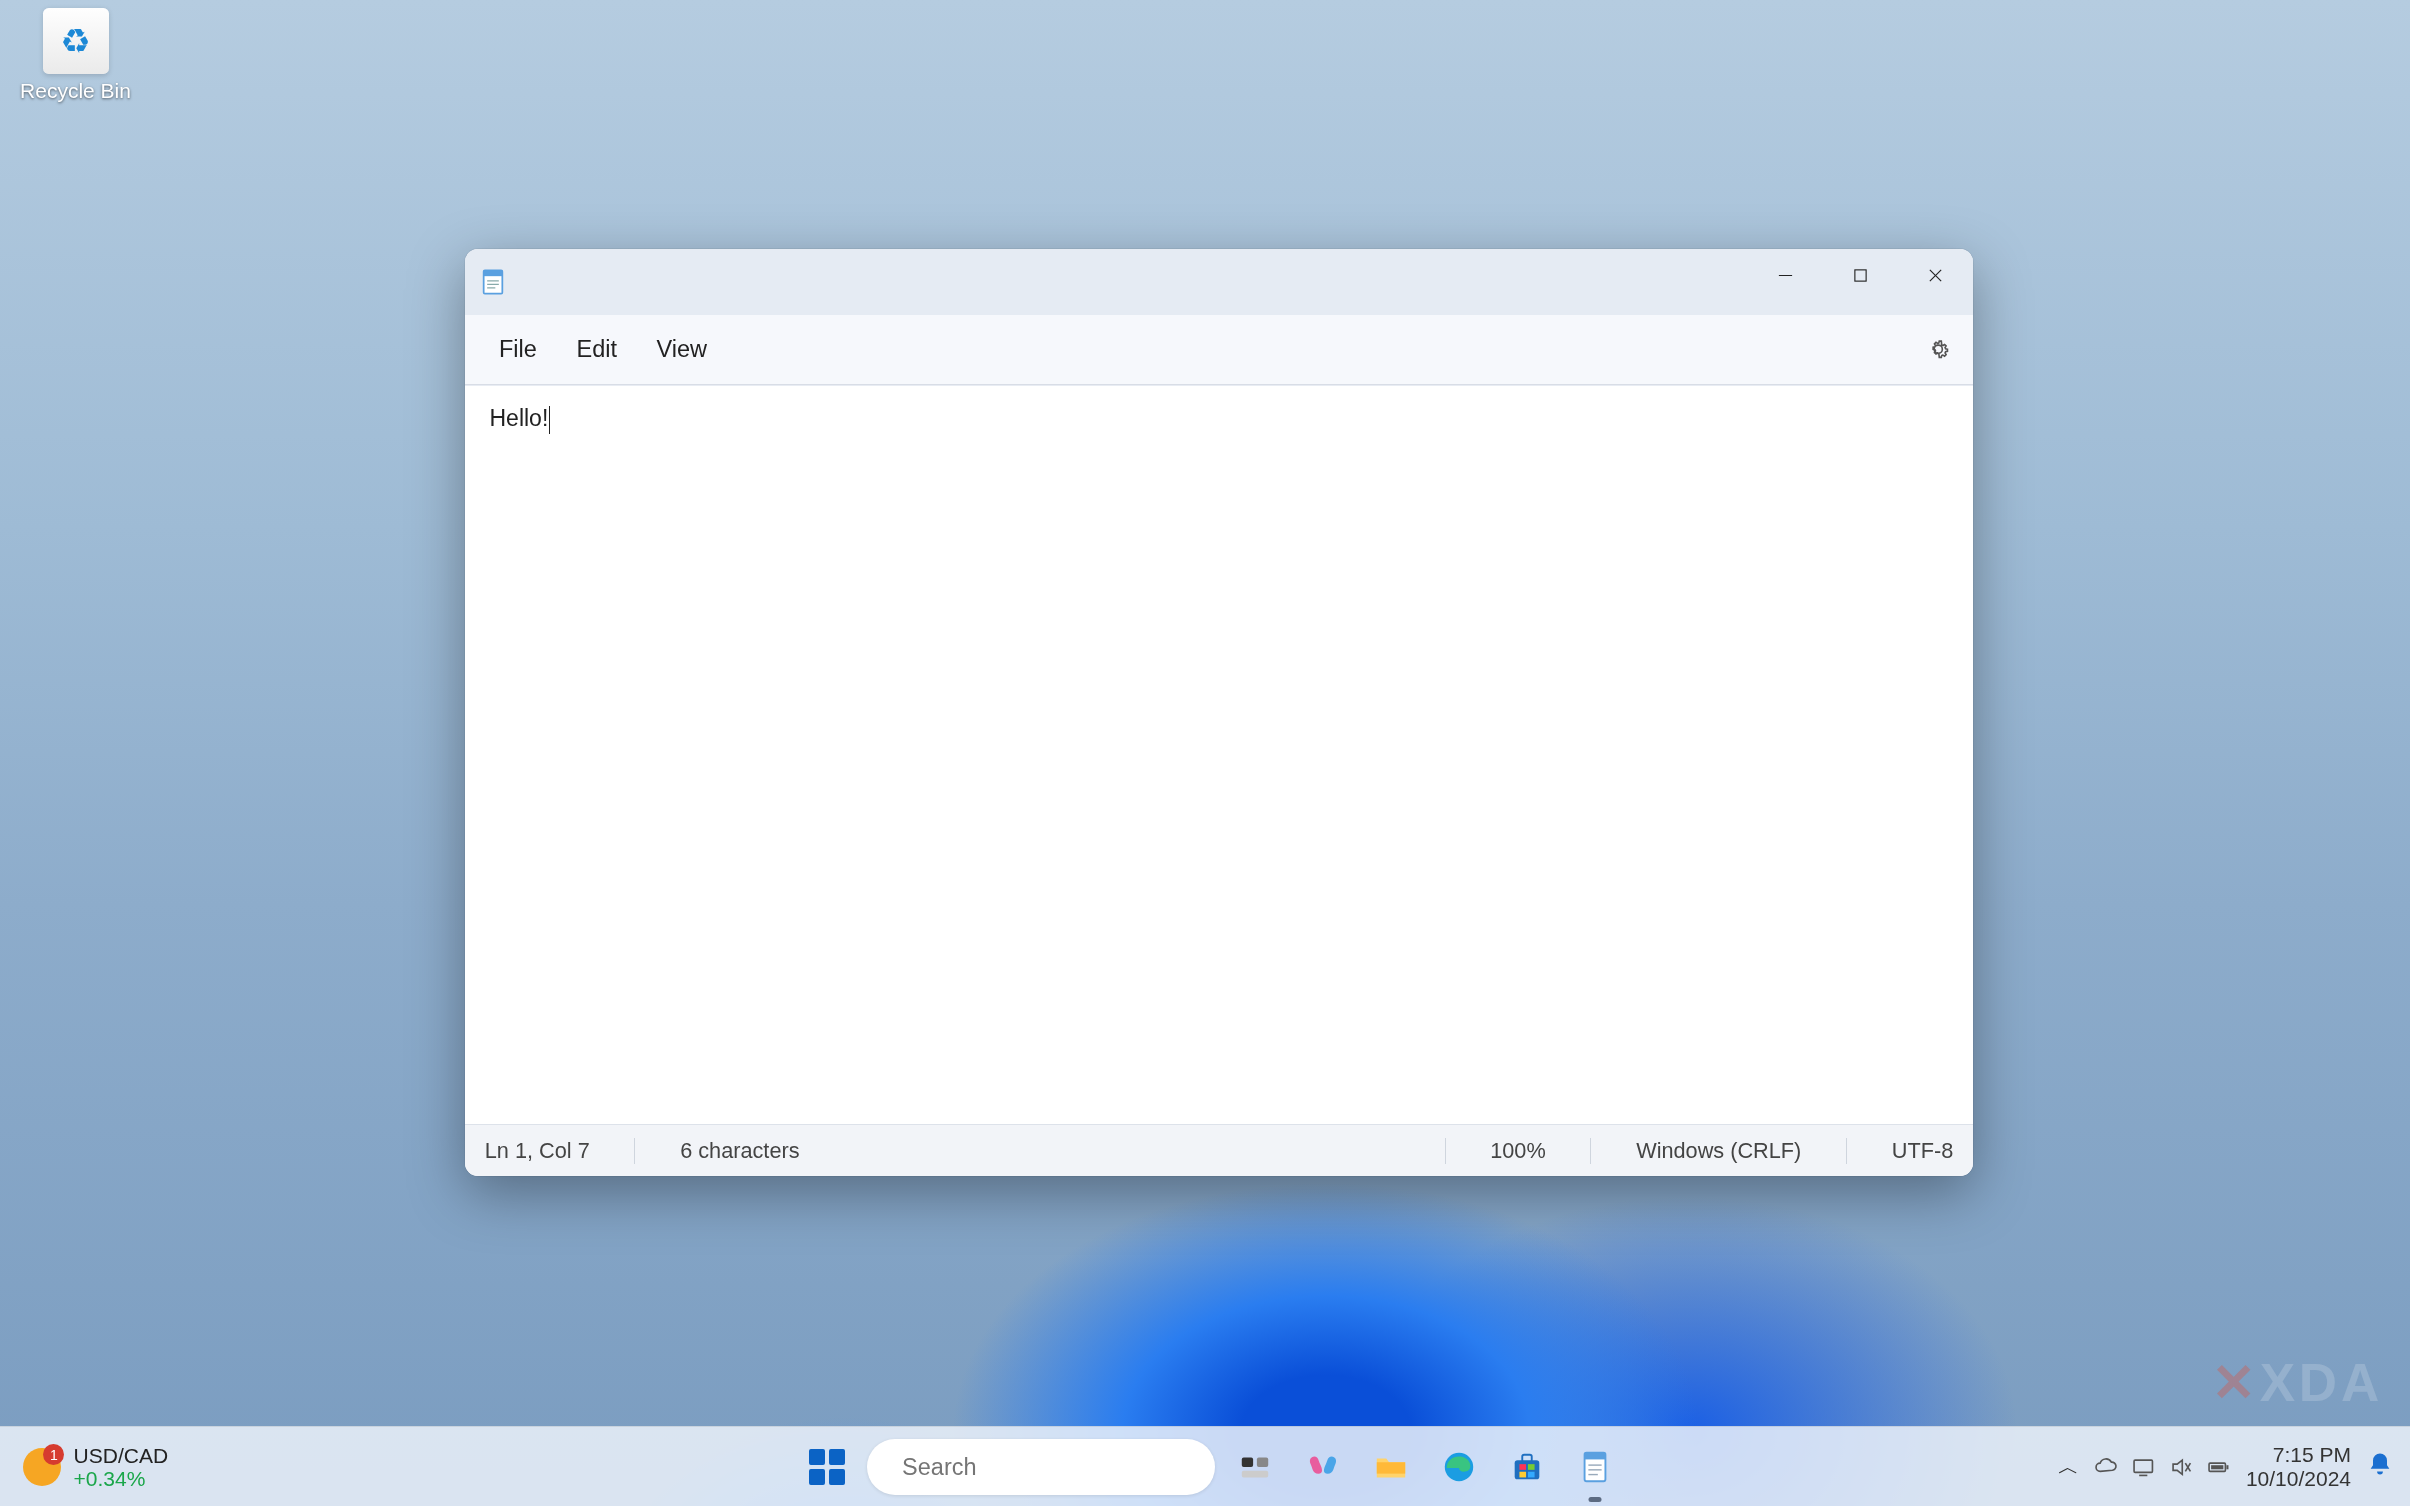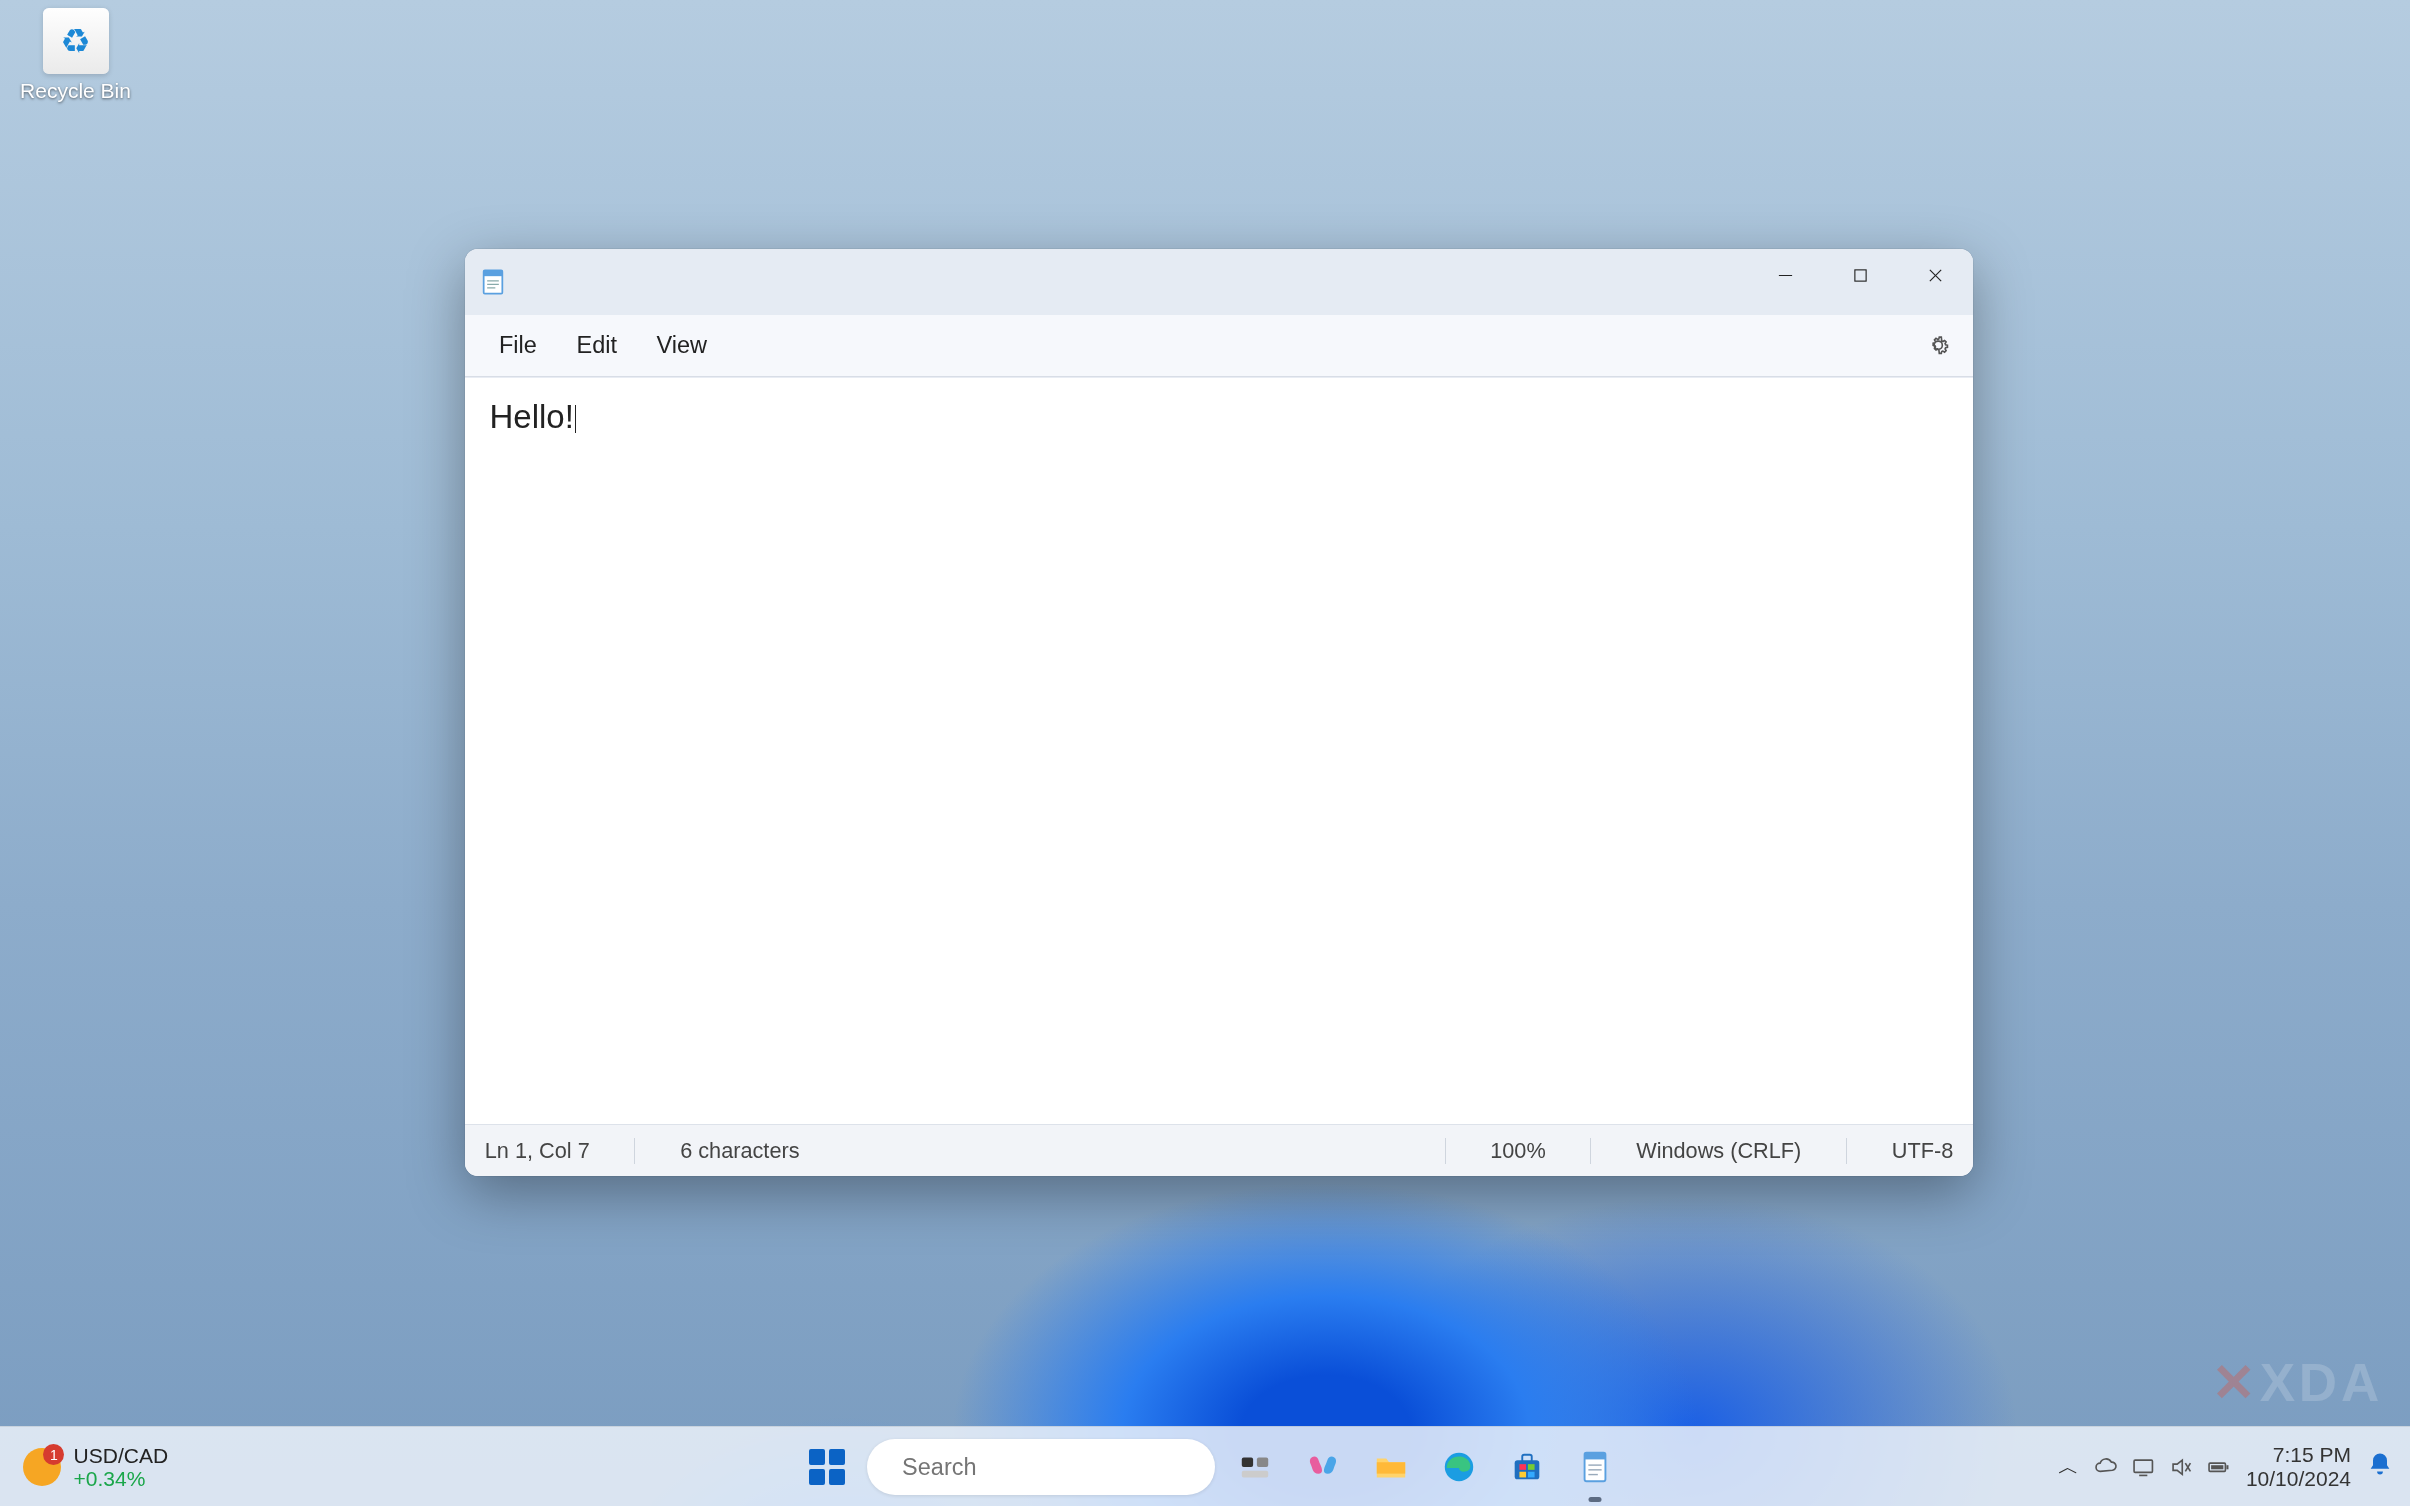--- a/index.html
+++ b/index.html
@@ -57,29 +57,29 @@
 }
 .tab.active { background: #f6f8fc; }
 .tab .unsaved { width: 11.3px; height:11.3px; border-radius:50%; background:#8a8f98; margin-left:auto; }
 .tab:not(.active) { color:#555; }
 .tab .divider { position:absolute; right:0; top:14px; bottom:14px; width:0.9px; background:#b8c0cc; }
 .newtab { width: 66px; display:flex; align-items:center; justify-content:center; font-size:28px; color:#555; cursor:default; }
 .win-controls { display:flex; margin-left:auto; }
 .win-controls .btn { width: 75px; height: 53px; display:flex; align-items:center; justify-content:center; cursor:default; }
 
 .menubar {
-  height: 62px; background: #f6f8fc; display:flex; align-items:center; padding: 0 17px; gap: 5.6px;
+  height: 70px; background: #f6f8fc; display:flex; align-items:center; padding: 0 17px; gap: 5.6px;
   border-bottom: 0.9px solid #d8dde6;
 }
 .menubar .menuitem { padding: 7.5px 17px; font-size: 23.5px; color:#222; border-radius:5.6px; cursor:default; }
 .menubar .settings { margin-left:auto; padding: 5.6px; display:flex; align-items:center; }
 
 .editor {
   flex:1; background:#fff; padding: 19px 24.5px; font-family: Consolas, monospace;
-  font-size: 33px; color:#222; position:relative; border-top:0.9px solid #e8ecf3;
+  font-size: 23px; color:#222; position:relative; border-top:0.9px solid #e8ecf3;
 }
 .cursor {
   display:inline-block; width:0.9px; height:28px; background:#222; vertical-align:middle; margin-left:0.9px;
 }
 
 .statusbar {
   height: 52px; background:#f2f4f8; display:flex; align-items:center;
   font-size: 21.7px; color:#444; padding: 0 16px; gap: 41px;
   border-top:0.9px solid #dde2ea;
 }

